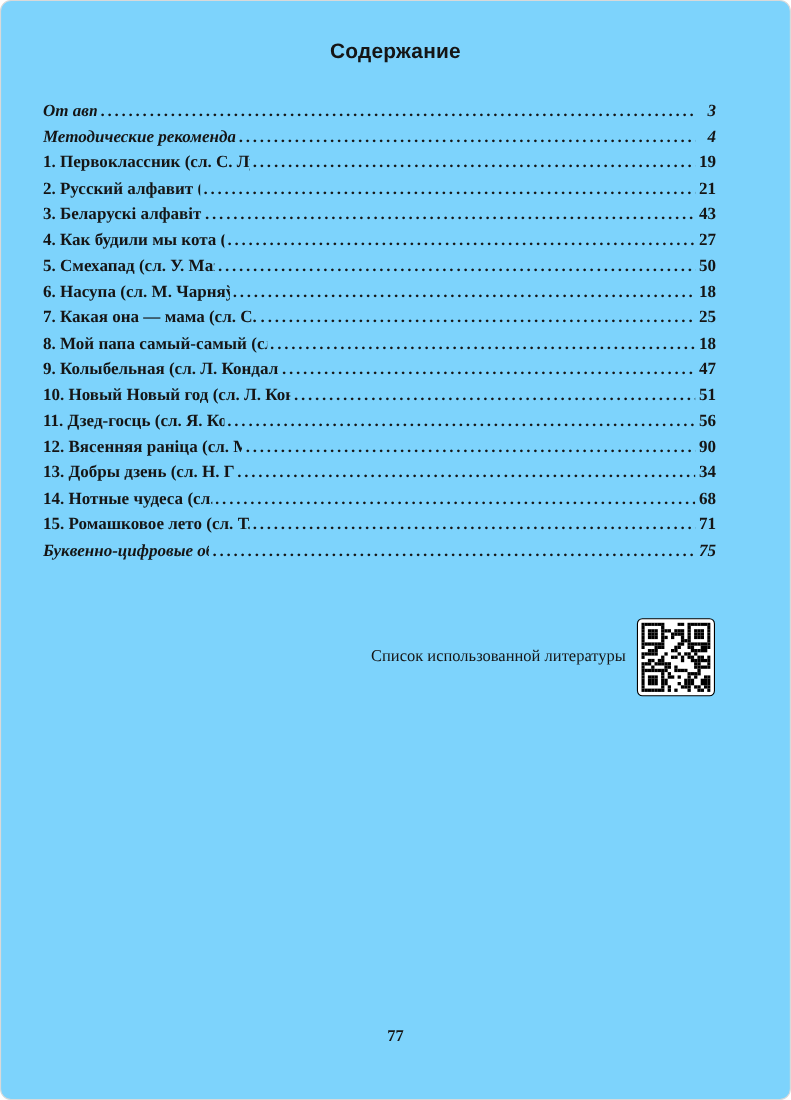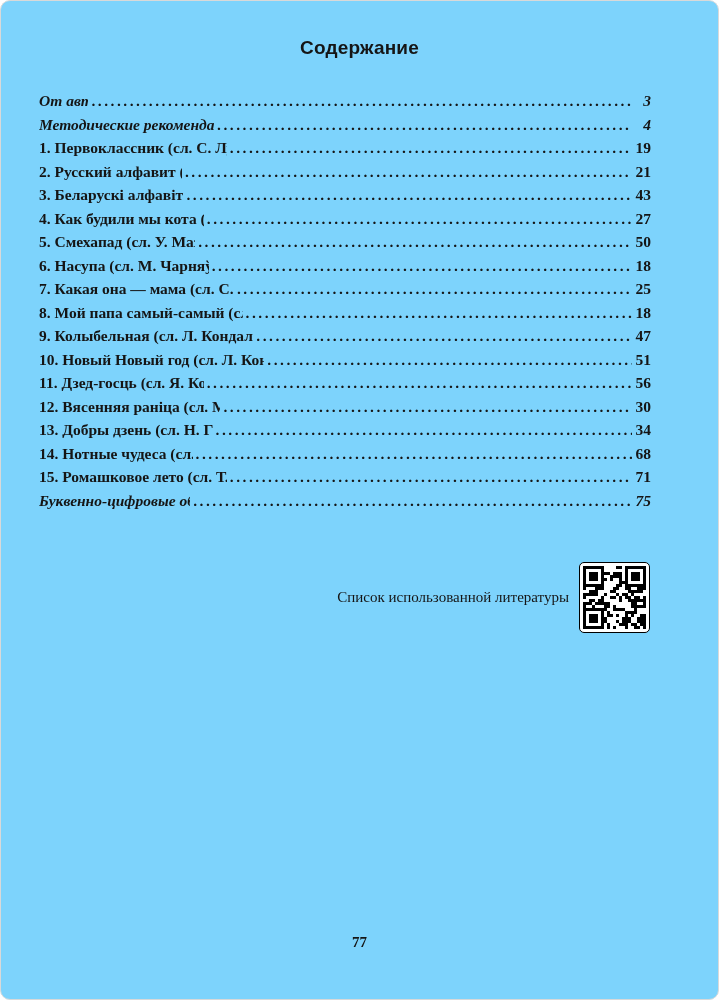--- a/index.html
+++ b/index.html
@@ -162,21 +162,21 @@
         <span class="toc-page-num">51</span>
       </div>
       <div class="toc-row">
         <span class="toc-label">11. Дзед-госць (сл. Я. Коласа, муз. В. Каваліва)</span>
         <span class="toc-dots"></span>
         <span class="toc-page-num">56</span>
       </div>
       <div class="toc-row">
         <span class="toc-label">12. Вясенняя раніца (сл. М. Чарота, муз. В. Каваліва)</span>
         <span class="toc-dots"></span>
-        <span class="toc-page-num">30</span>
+        <span class="toc-page-num">90</span>
       </div>
       <div class="toc-row">
         <span class="toc-label">13. Добры дзень (сл. Н. Гілевіча, муз. В. Каваліва)</span>
         <span class="toc-dots"></span>
         <span class="toc-page-num">34</span>
       </div>
       <div class="toc-row">
         <span class="toc-label">14. Нотные чудеса (сл. и муз. В. Ковалива)</span>
         <span class="toc-dots"></span>
         <span class="toc-page-num">68</span>

